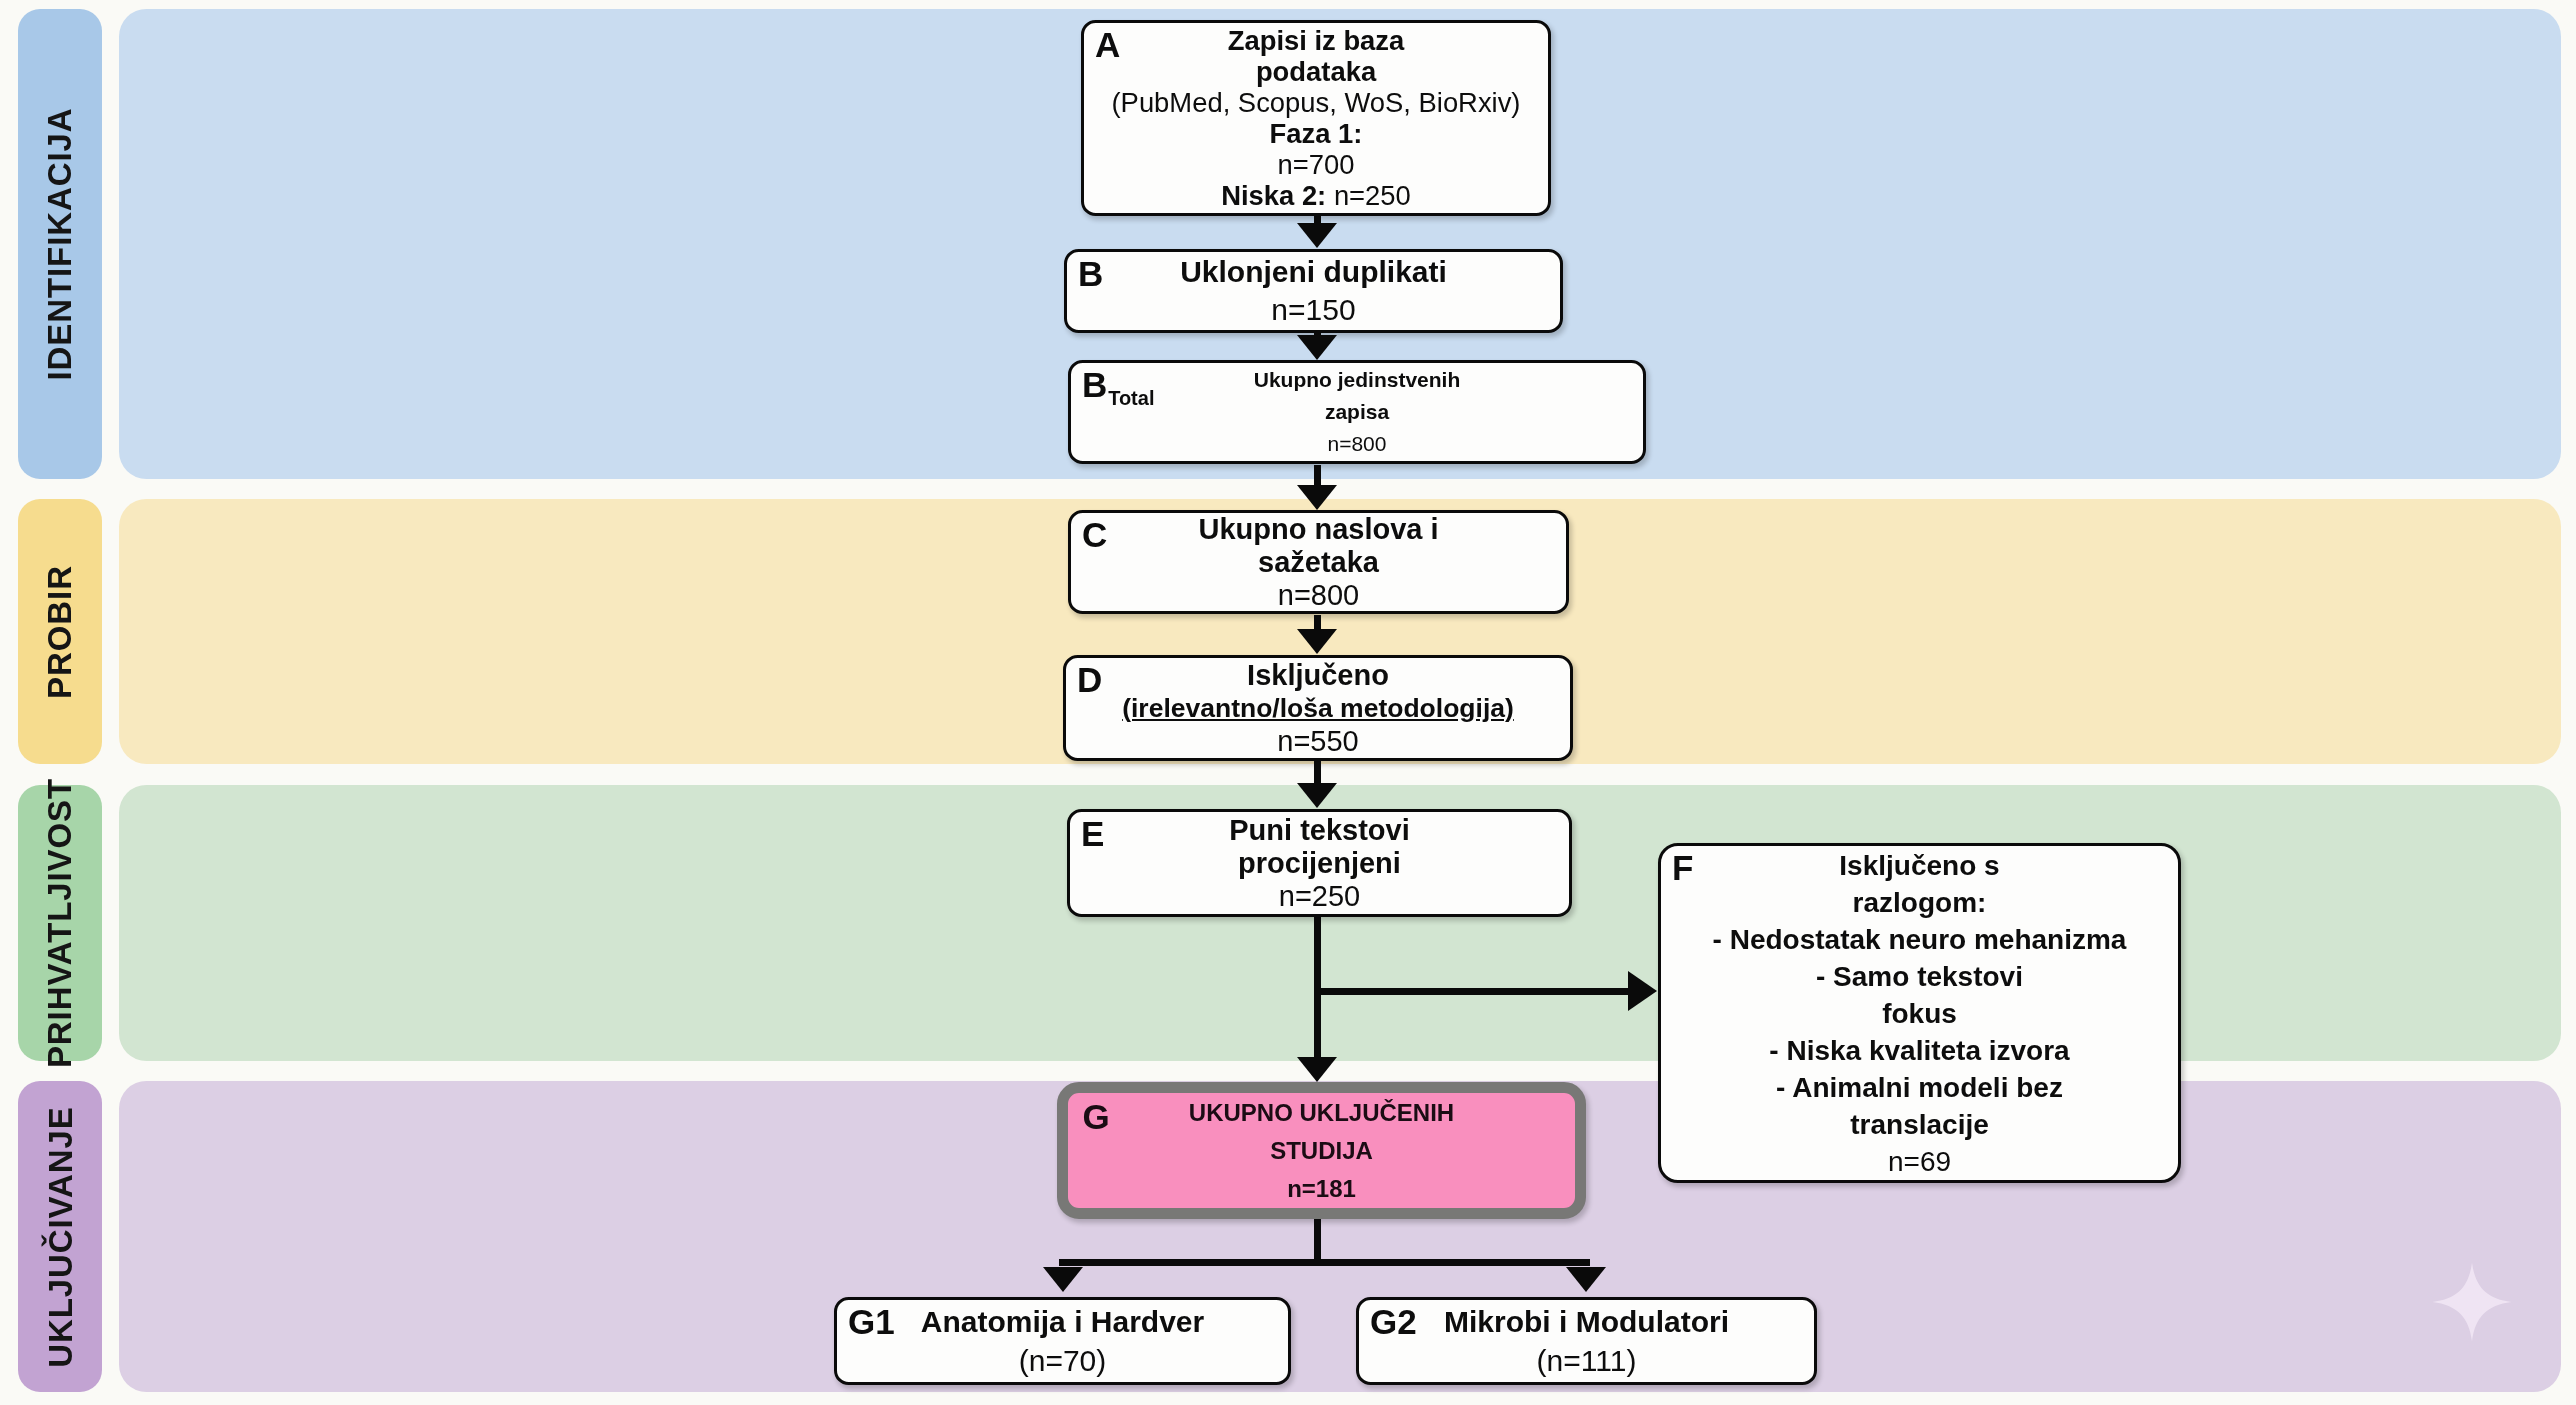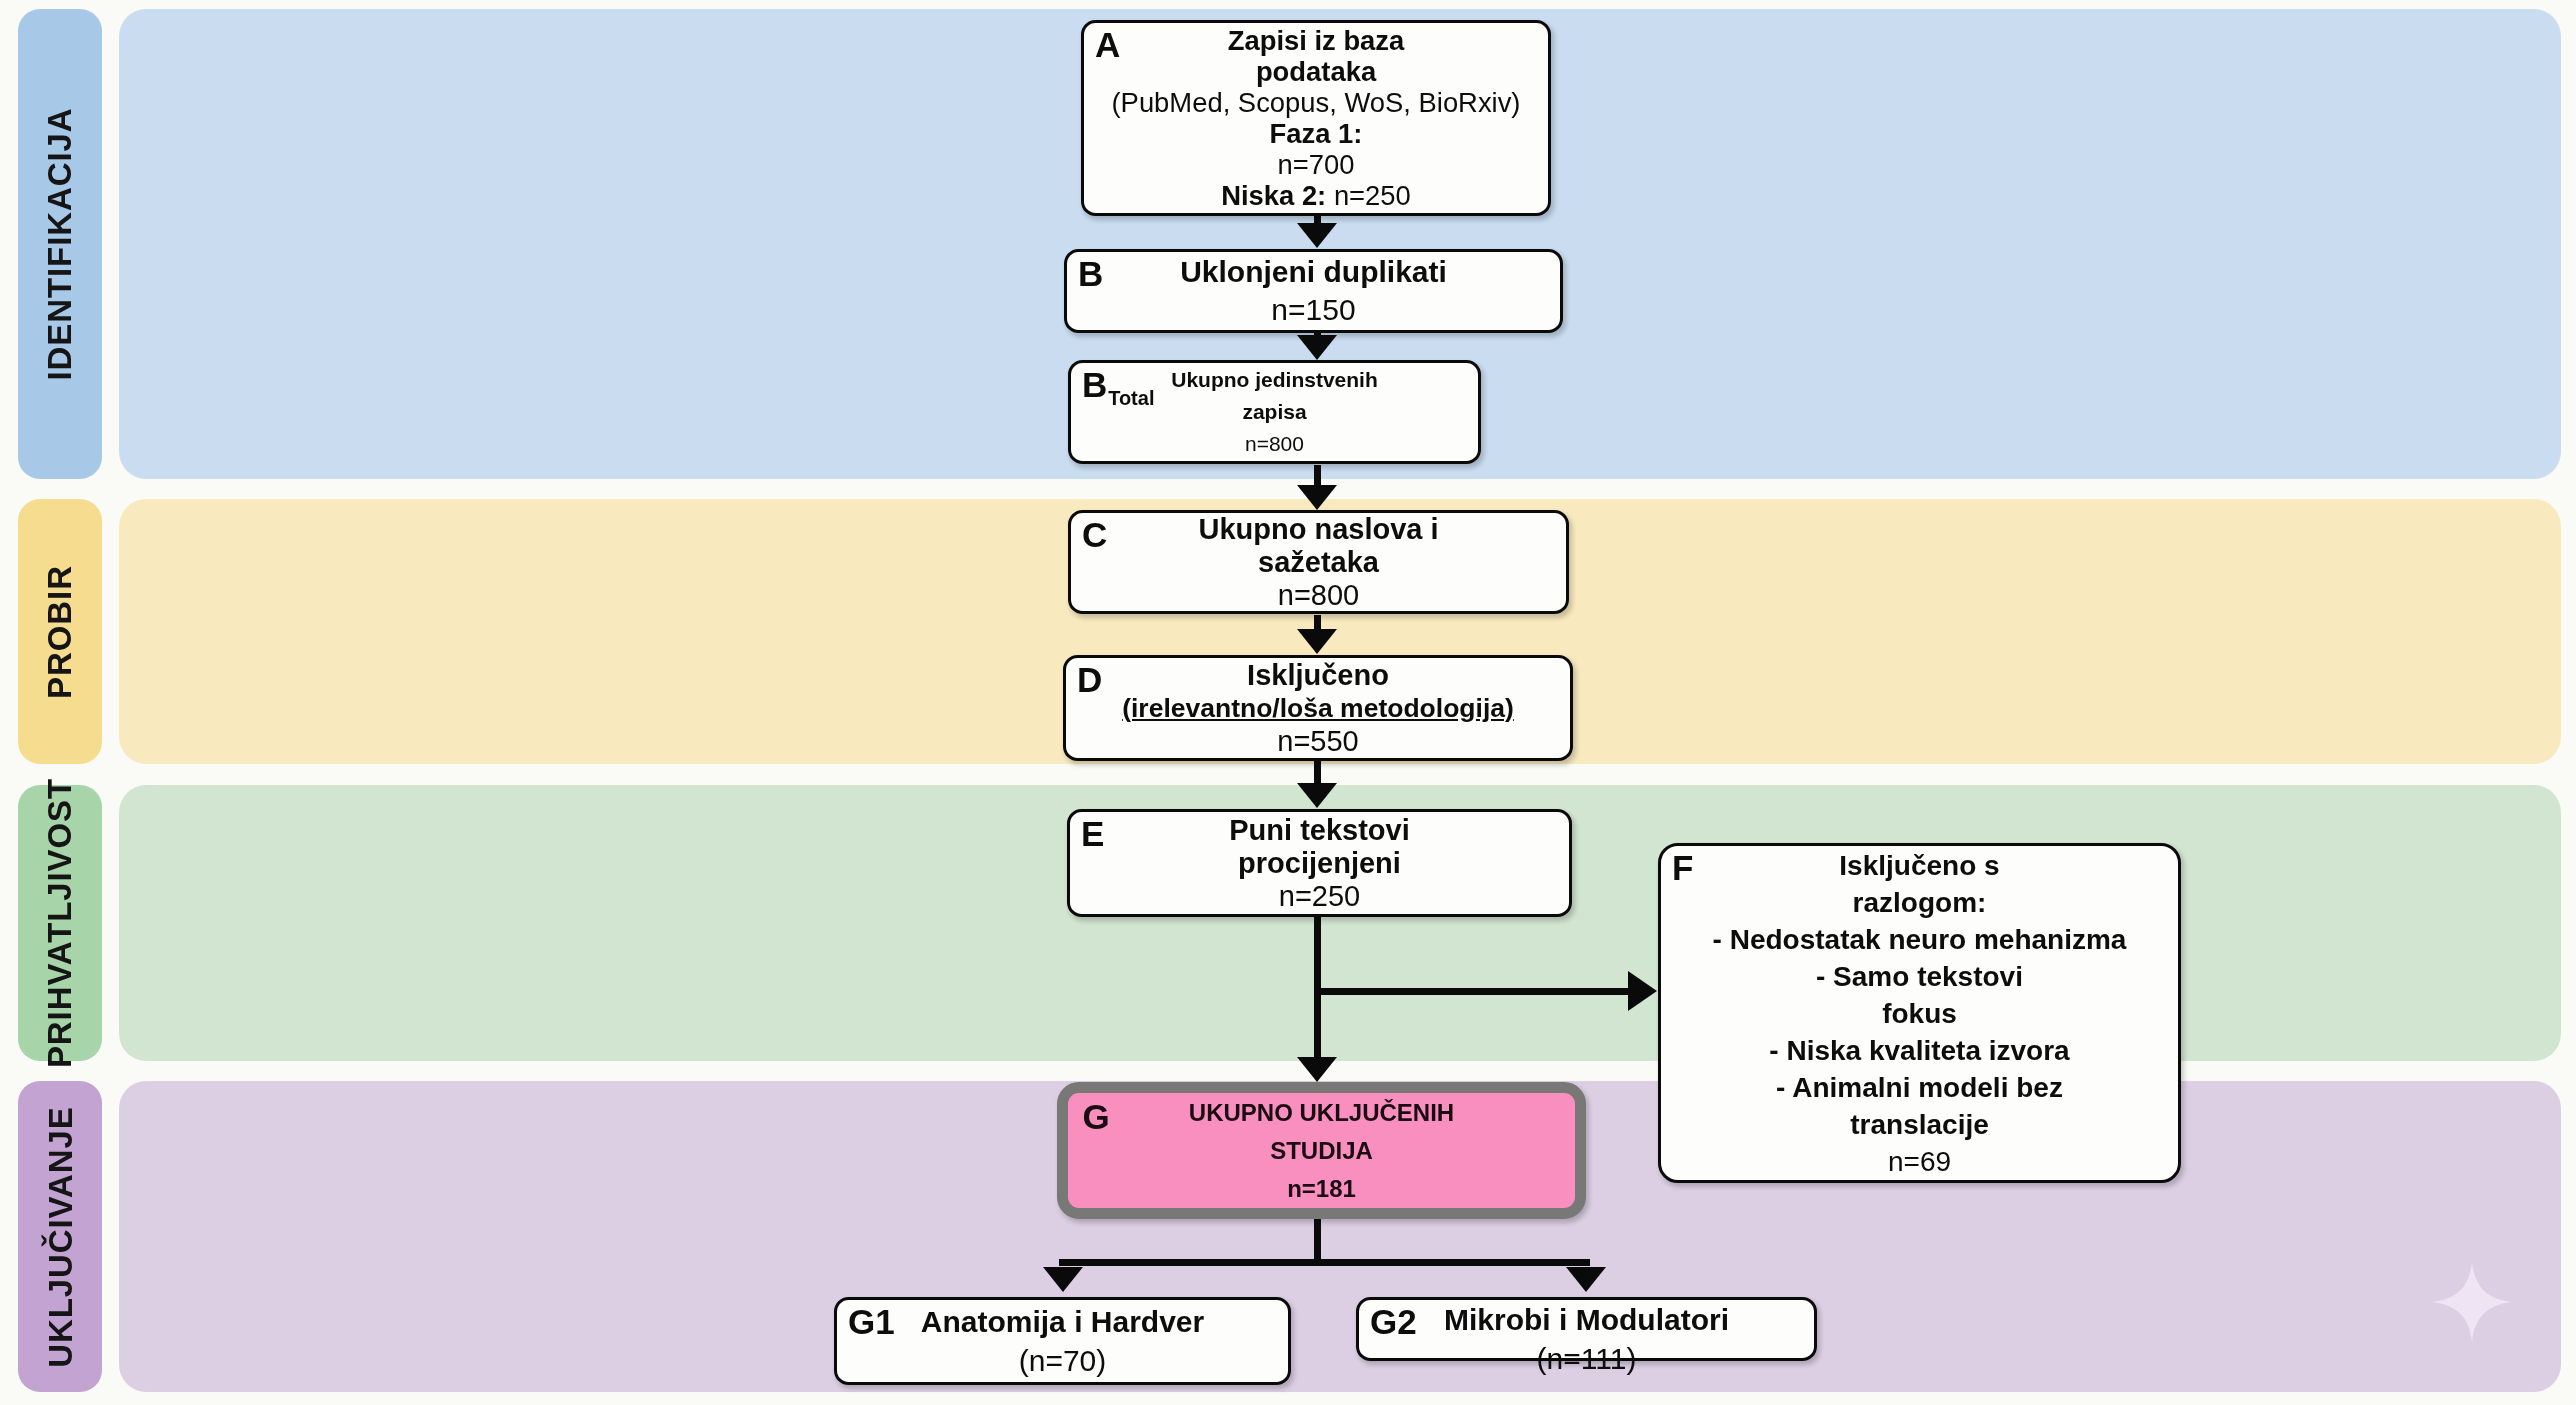--- a/index.html
+++ b/index.html
@@ -29,37 +29,37 @@
         display:flex;flex-direction:column;align-items:center;justify-content:center;
         text-align:center;}
   .lbl{position:absolute;top:3.7px;left:11px;font-size:35px;font-weight:700;line-height:1;}
   .lbl .sub{font-size:20px;position:relative;top:8.2px;left:0.9px;font-weight:700;}
   .line{white-space:nowrap;}
   .bold{font-weight:700;}
   .box-a{left:1081px;top:20px;width:470px;height:196px;}
   .box-a .line{font-size:27.4px;line-height:31px;}
   .box-b{left:1064px;top:249px;width:499px;height:84px;}
   .box-b .line{font-size:30px;line-height:38px;}
-  .box-bt{left:1068px;top:360px;width:413px;height:104px;}
+  .box-bt{left:1068px;top:360px;width:578px;height:104px;}
   .box-bt .line{font-size:21px;line-height:32px;}
   .box-c{left:1068px;top:510px;width:501px;height:104px;}
   .box-c .line{font-size:29px;line-height:33px;}
   .box-d{left:1063px;top:655px;width:510px;height:106px;}
   .box-d .line{font-size:29px;line-height:33px;}
   .box-d .fit{font-size:26.5px;text-decoration:underline;}
   .box-e{left:1067px;top:809px;width:505px;height:108px;}
   .box-e .line{font-size:29px;line-height:33px;}
   .box-f{left:1658px;top:843px;width:523px;height:340px;border-radius:20px;}
   .box-f .line{font-size:28px;line-height:37px;}
   .box-g{left:1057px;top:1082px;width:529px;height:137px;
          background:#F98FBE;border:11px solid #787876;border-radius:22px;color:#1b0c14;}
   .box-g .line{font-size:24px;line-height:38px;}
   .box-g .lbl{top:5.5px;left:14.6px;color:#1b0c14;}
   .box-g1{left:834px;top:1297px;width:457px;height:88px;}
-  .box-g2{left:1356px;top:1297px;width:461px;height:64px;justify-content:space-between;}
+  .box-g2{left:1356px;top:1297px;width:461px;height:88px;}
   .box-g1 .line,.box-g2 .line{font-size:30px;line-height:39px;}
   
   .vl{position:absolute;width:7.3px;background:#0a0a0a;}
   .hl{position:absolute;height:7.3px;background:#0a0a0a;}
   .ah-d{position:absolute;width:0;height:0;
         border-left:20px solid transparent;border-right:20px solid transparent;
         border-top:25.6px solid #0a0a0a;}
   .ah-r{position:absolute;width:0;height:0;
         border-top:20px solid transparent;border-bottom:20px solid transparent;
         border-left:29px solid #0a0a0a;}

